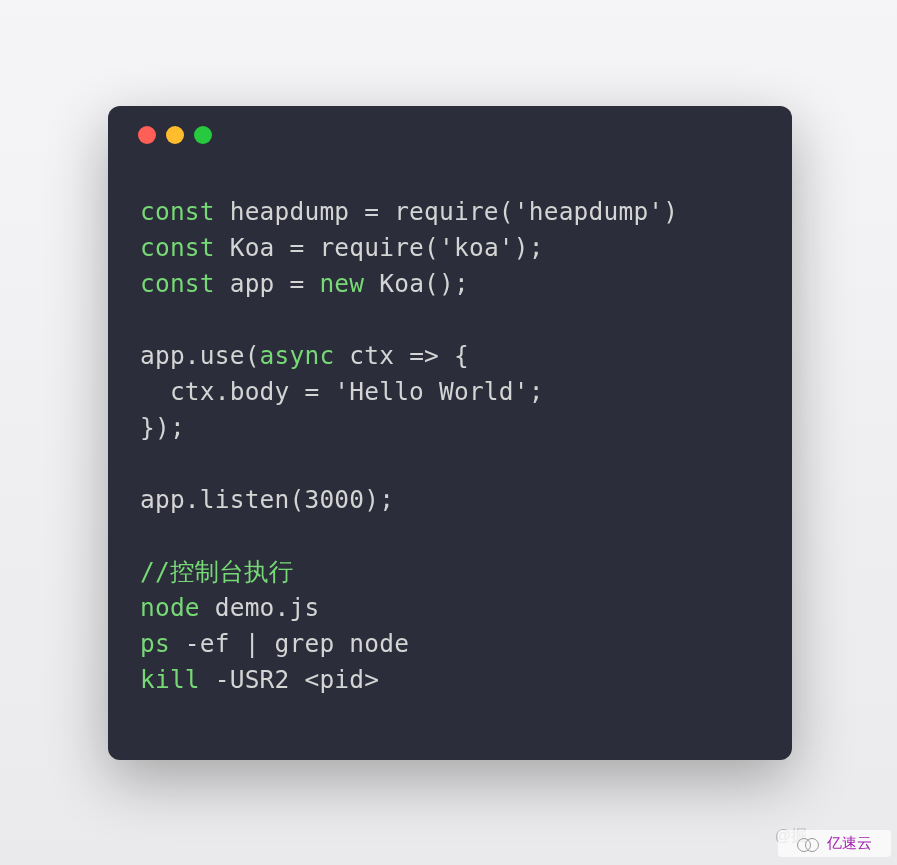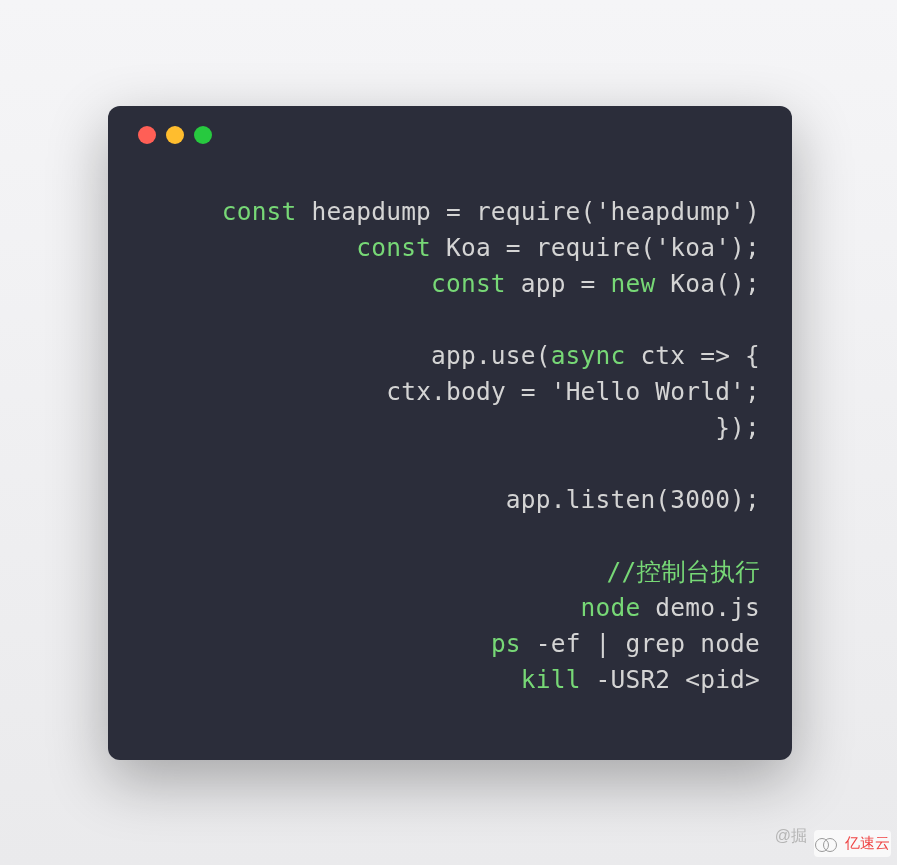--- a/index.html
+++ b/index.html
@@ -17,21 +17,20 @@
     .terminal-window {
       position: absolute;
       left: 108px;
       top: 106px;
       width: 684px;
       height: 654px;
       background: #2b2d3a;
       border-radius: 12px;
       box-shadow: 0 20px 60px rgba(0,0,0,0.3);
       overflow: hidden;
-      text-align: right;
     }
     .traffic-lights {
       display: flex;
       gap: 10px;
       padding: 20px 0 0 30px;
     }
     .light {
       width: 18px;
       height: 18px;
       border-radius: 50%;
@@ -61,25 +60,25 @@
       font-size: 16px;
       font-family: -apple-system, sans-serif;
     }
     .logo-badge {
       position: absolute;
       bottom: 8px;
       right: 6px;
       display: flex;
       align-items: center;
       gap: 6px;
-      color: #ef4444;
+      color: #a21caf;
       font-size: 15px;
       font-family: -apple-system, sans-serif;
       background: rgba(255,255,255,0.7);
-      padding: 4px 1px;
+      padding: 4px 19px;
       border-radius: 4px;
     }
     .logo-icon {
       width: 24px;
       height: 18px;
       position: relative;
     }
     .logo-icon::before, .logo-icon::after {
       content: '';
       position: absolute;

